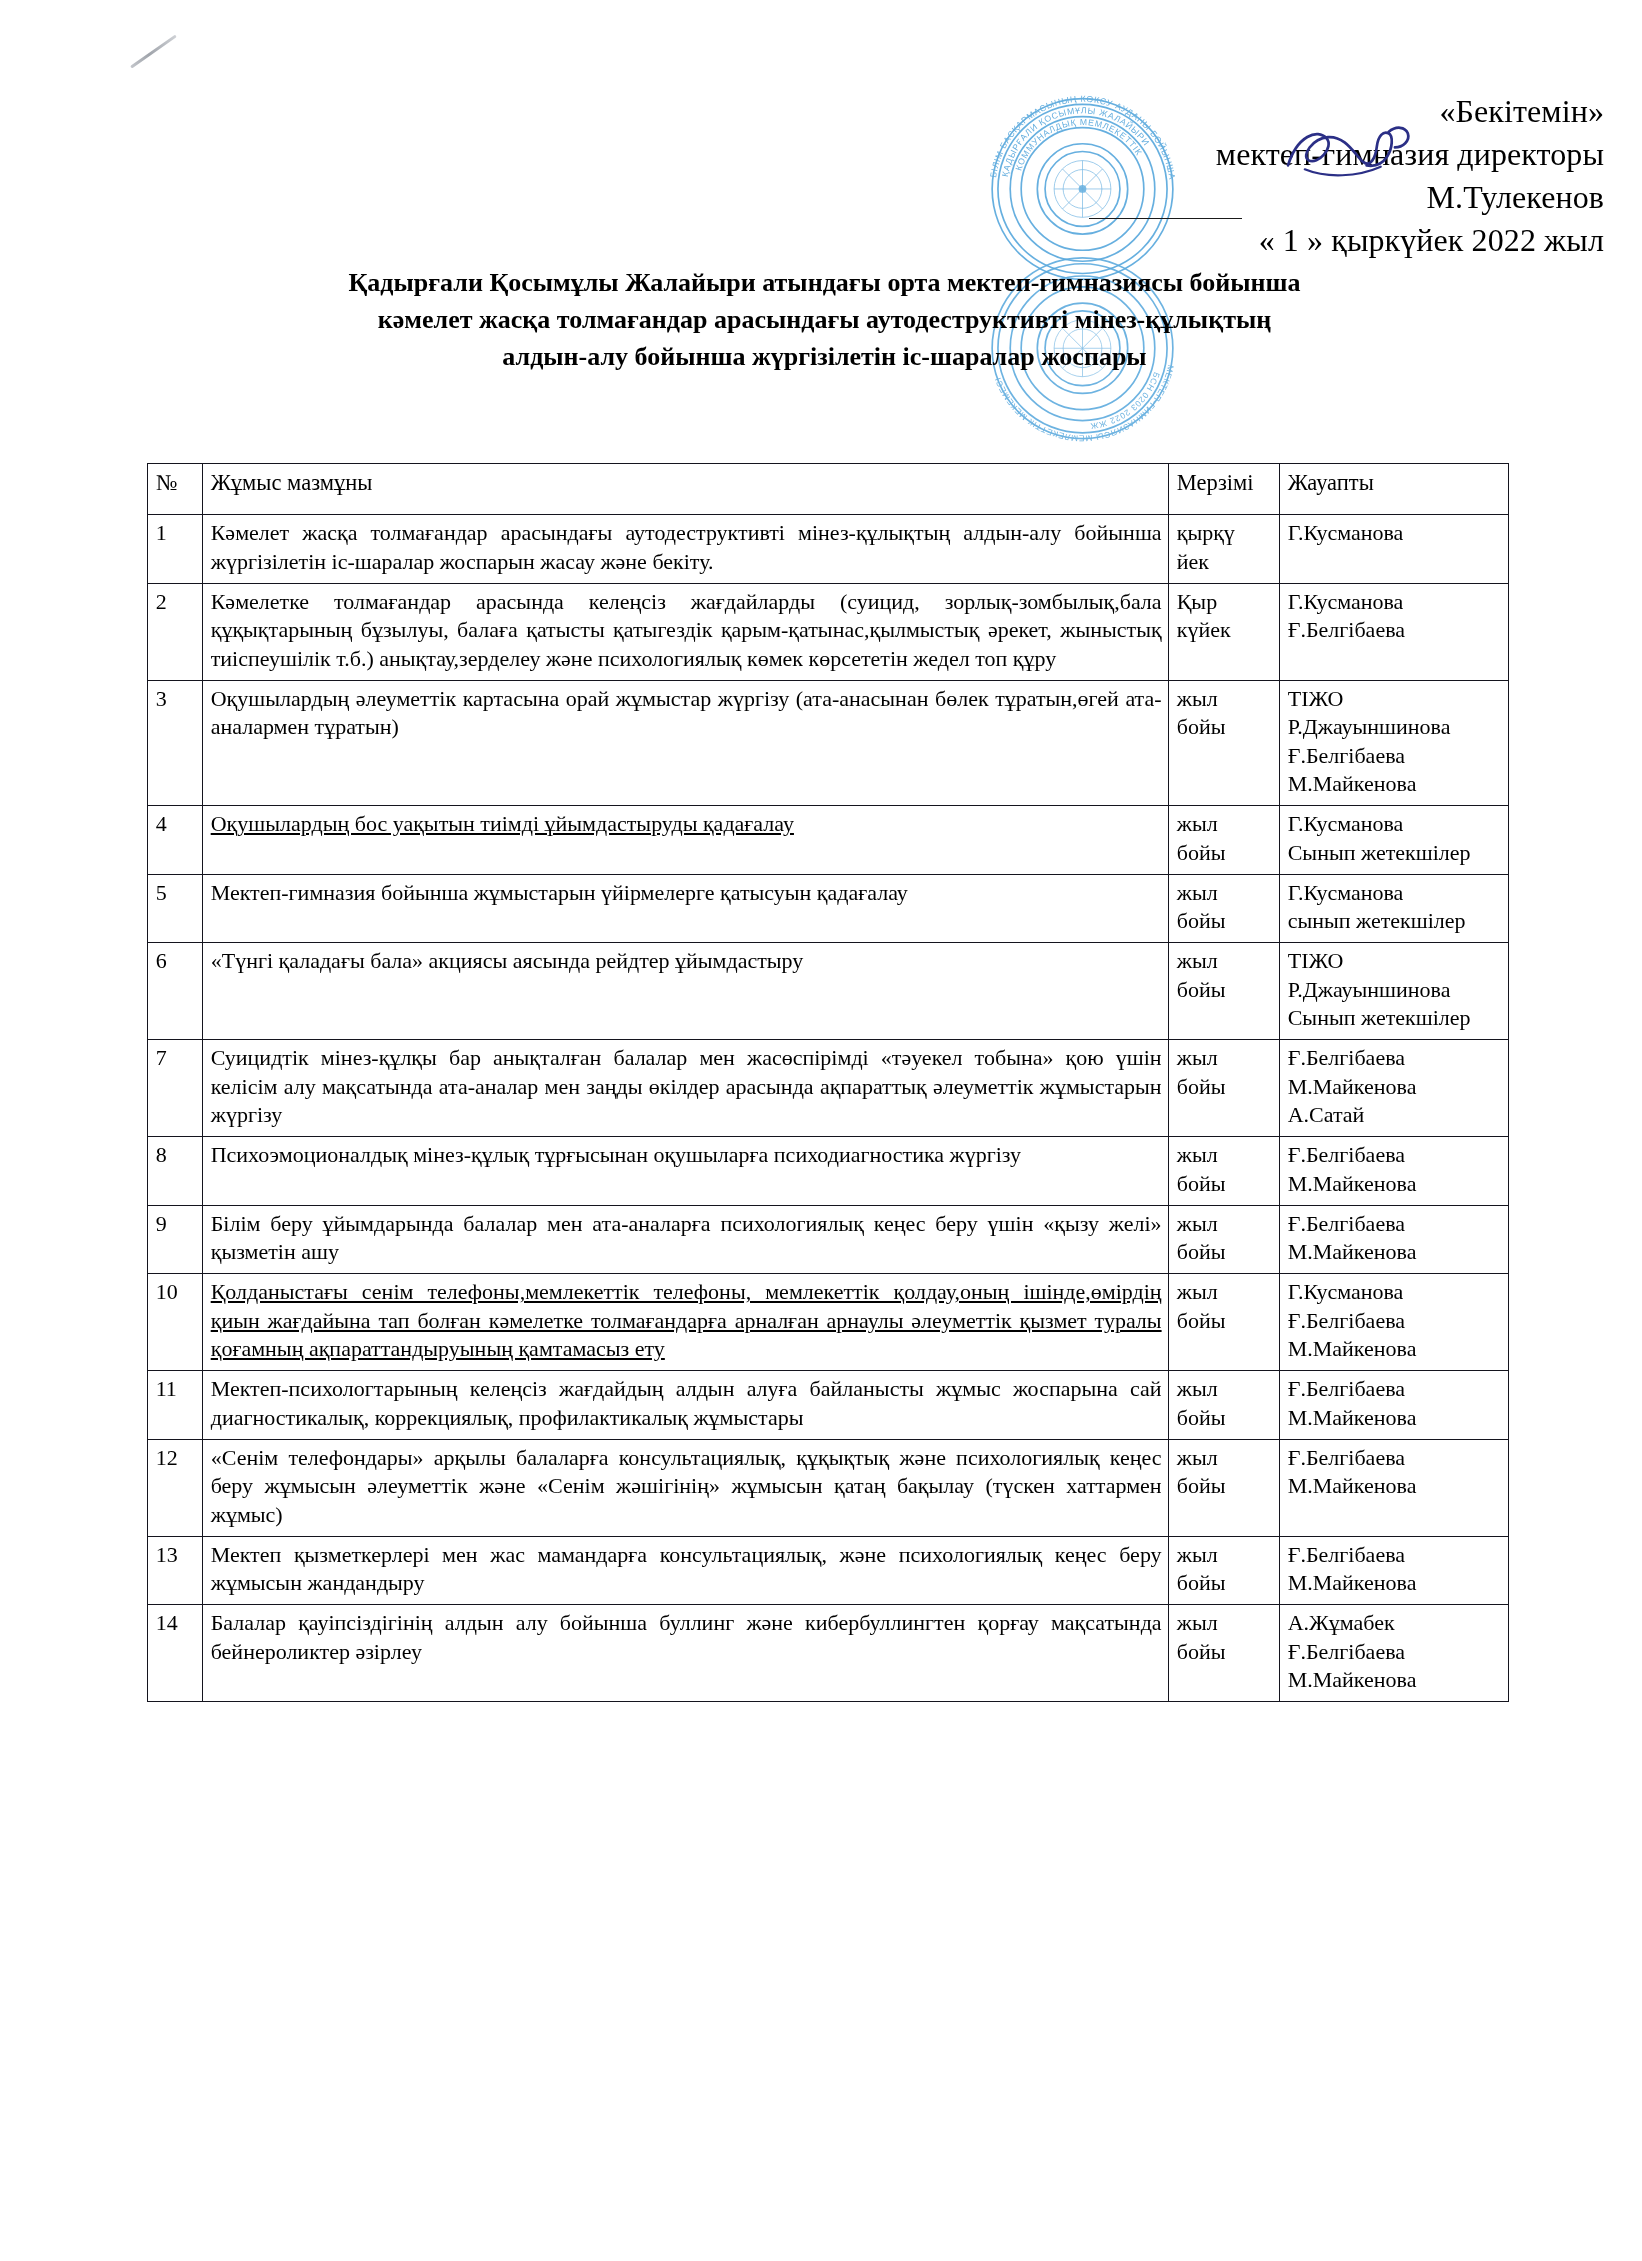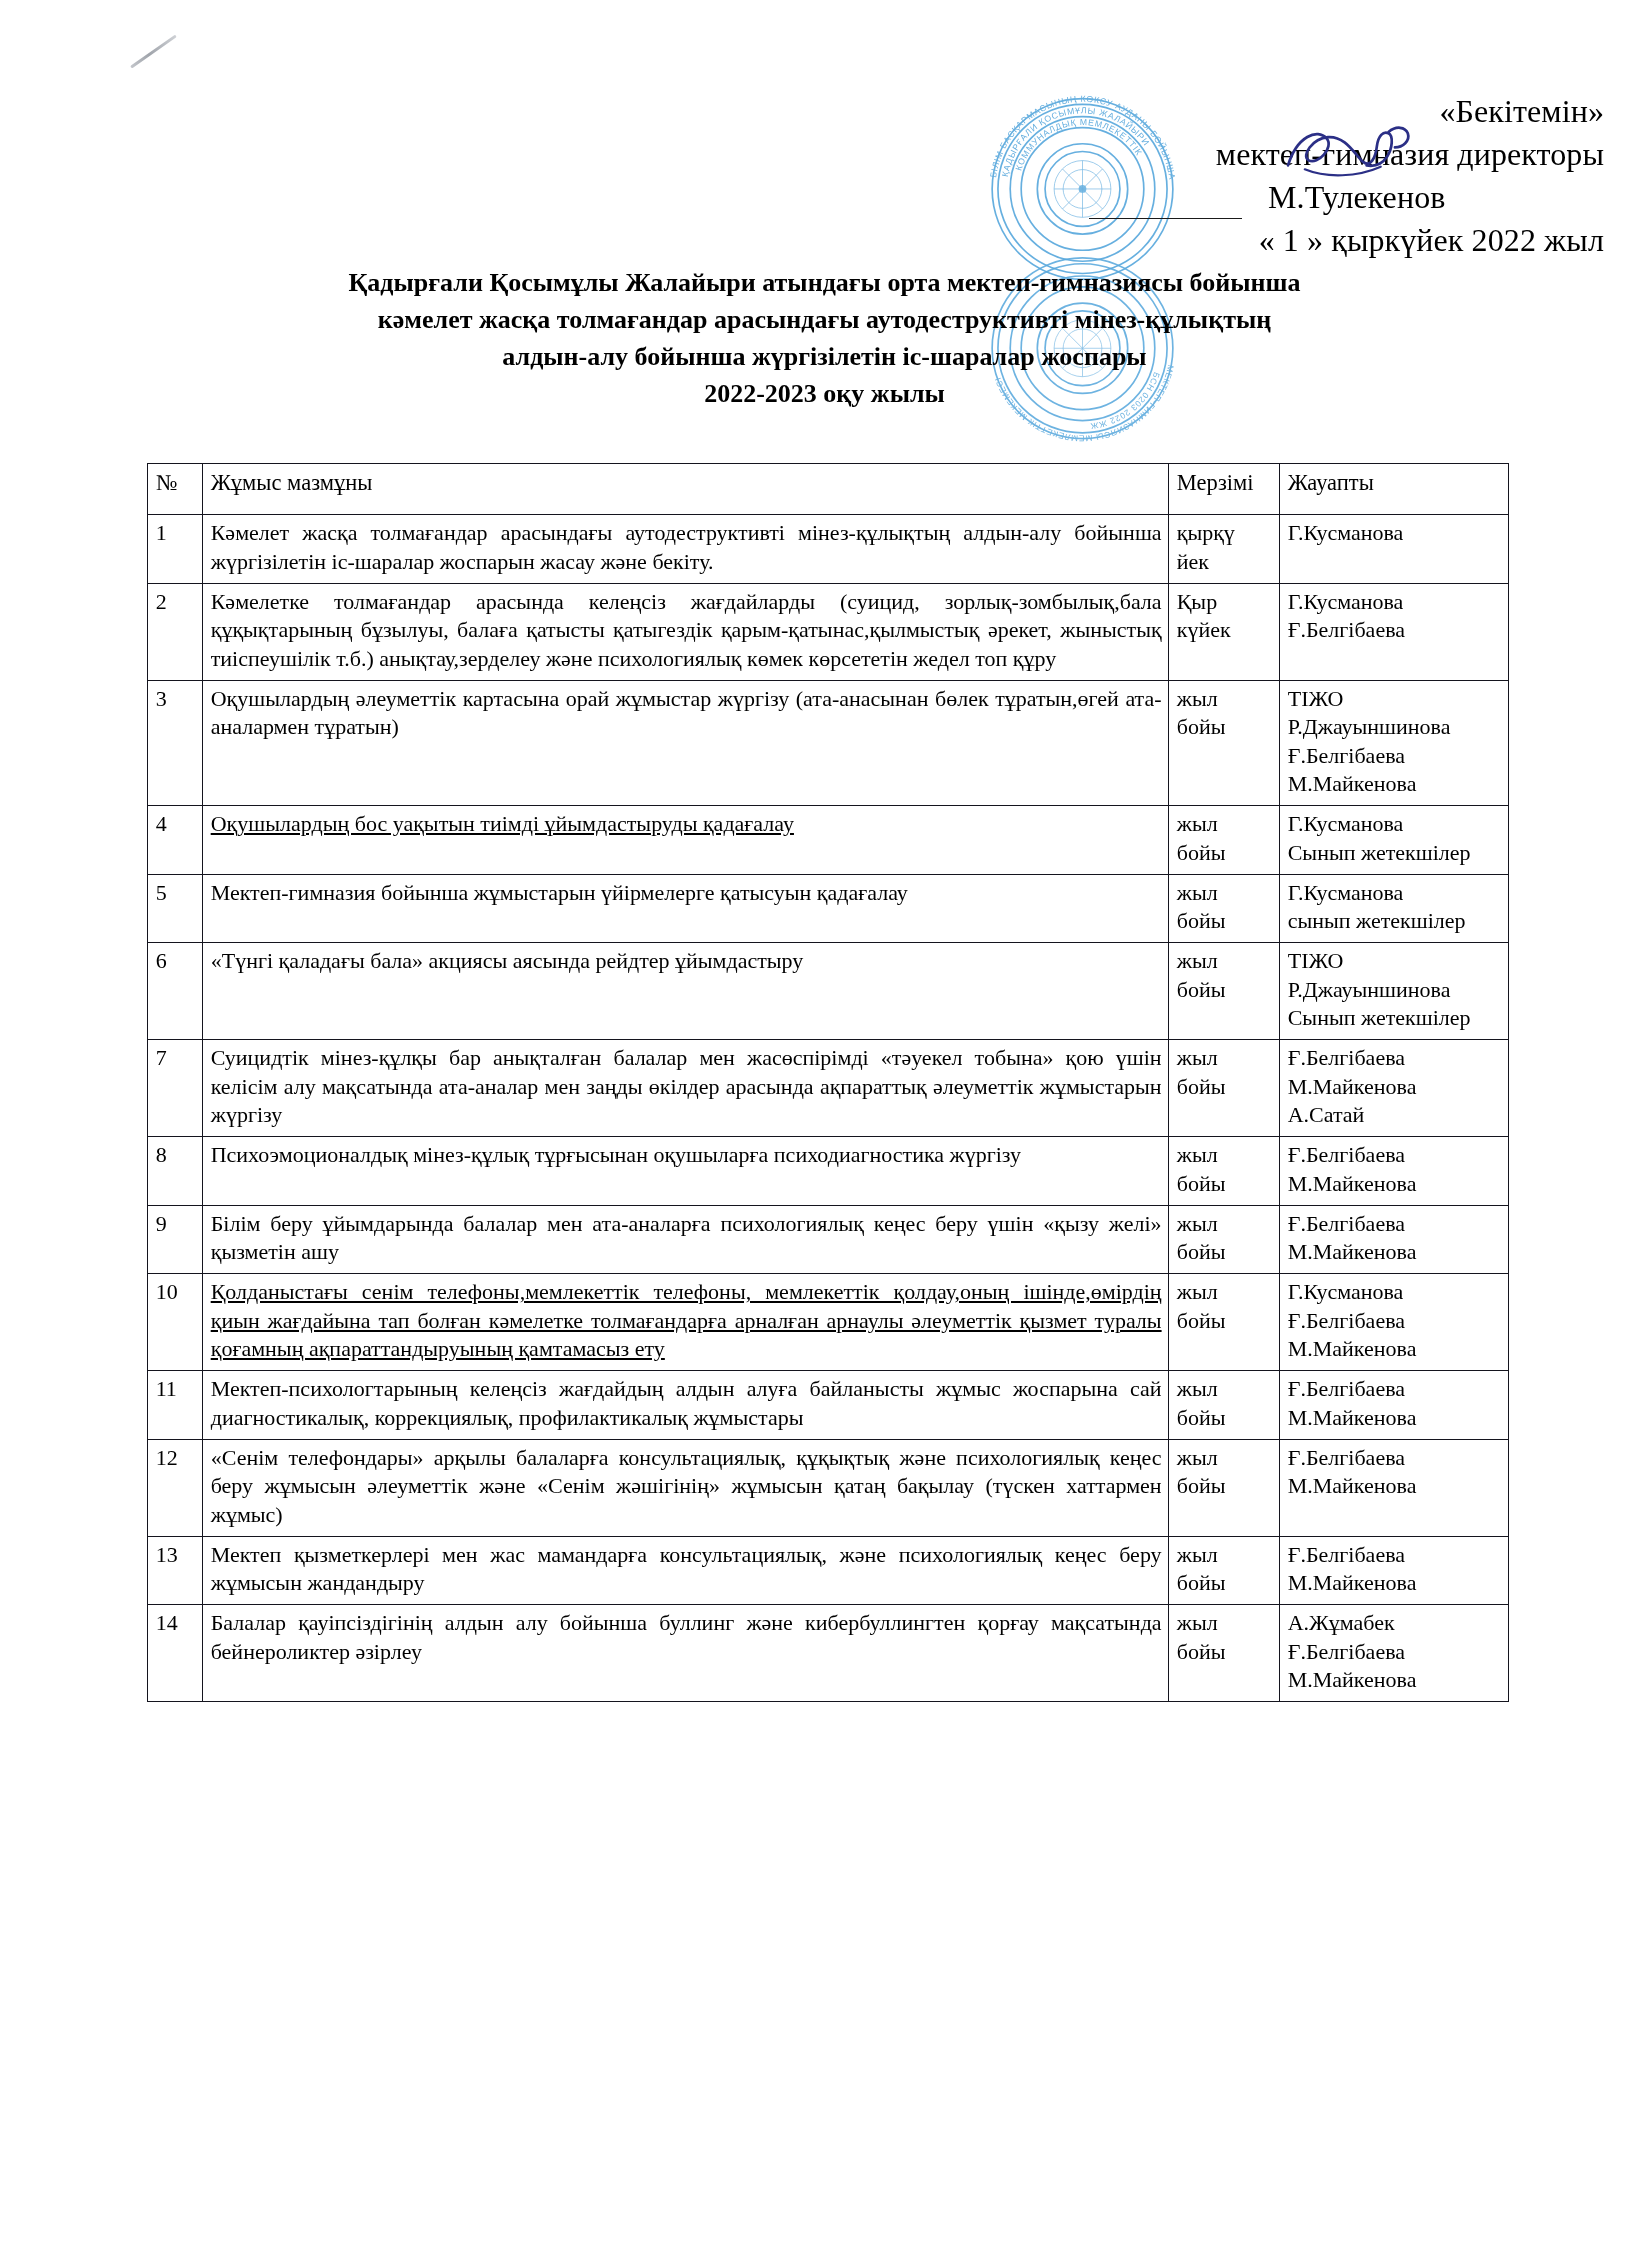--- a/index.html
+++ b/index.html
@@ -38,23 +38,23 @@
     width: 515px;
     text-align: right;
     font-size: 32px;
     line-height: 1.34;
     letter-spacing: 0.1px;
     z-index: 4;
   }
   .approval .line { white-space: nowrap; }
   .approval .sig-line {
     display: flex;
-    justify-content: flex-start;
+    justify-content: space-between;
     align-items: flex-end;
-    gap: 26px;
+    gap: 9px;
     position: relative;
   }
   .sig-rule {
     display: inline-block;
     width: 153px;
     border-bottom: 1.3px solid #1a1a1a;
     height: 22px;
     position: relative;
   }
 
@@ -215,21 +215,20 @@
     <span class="sig-rule"></span>
     <span>М.Тулекенов</span>
   </div>
   <div class="line">« 1 » қыркүйек  2022 жыл</div>
 </div>
 
 <div class="doc-title">
   <div class="t-line">Қадырғали Қосымұлы Жалайыри атындағы орта мектеп-гимназиясы бойынша</div>
   <div class="t-line">кәмелет жасқа толмағандар  арасындағы аутодеструктивті мінез-құлықтың</div>
   <div class="t-line">алдын-алу  бойынша  жүргізілетін  іс-шаралар жоспары</div>
-  <div class="t-line t-year">2022-2023 оқу жылы</div>
 </div>
 
 <table class="plan">
   <colgroup>
     <col class="c-num">
       <col class="c-work">
       <col class="c-term">
       <col class="c-resp">
   </colgroup>
   <thead>

